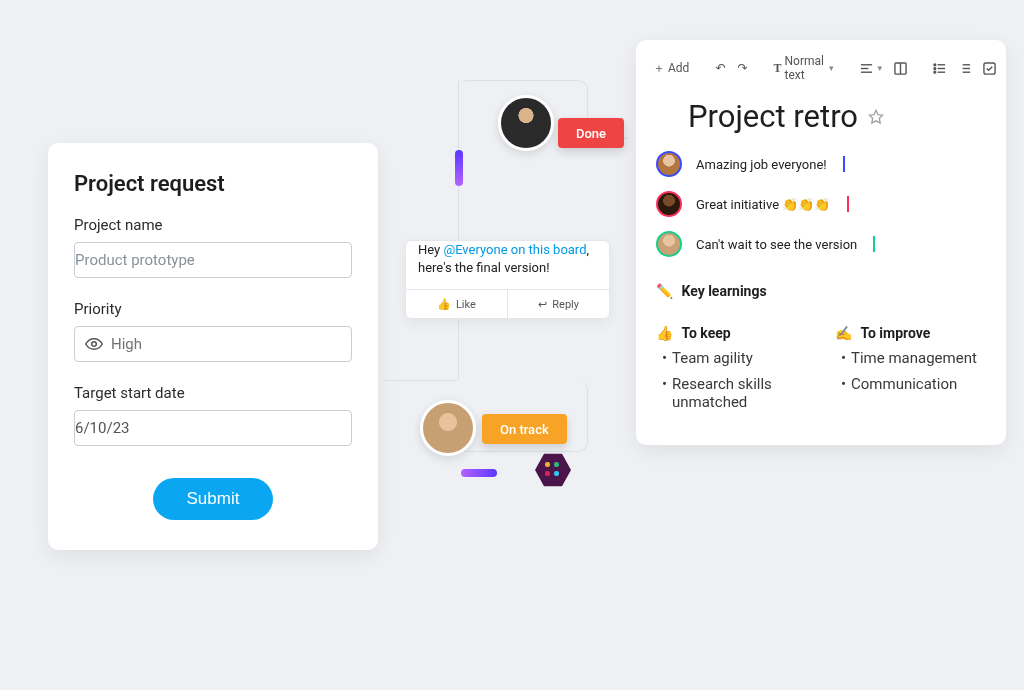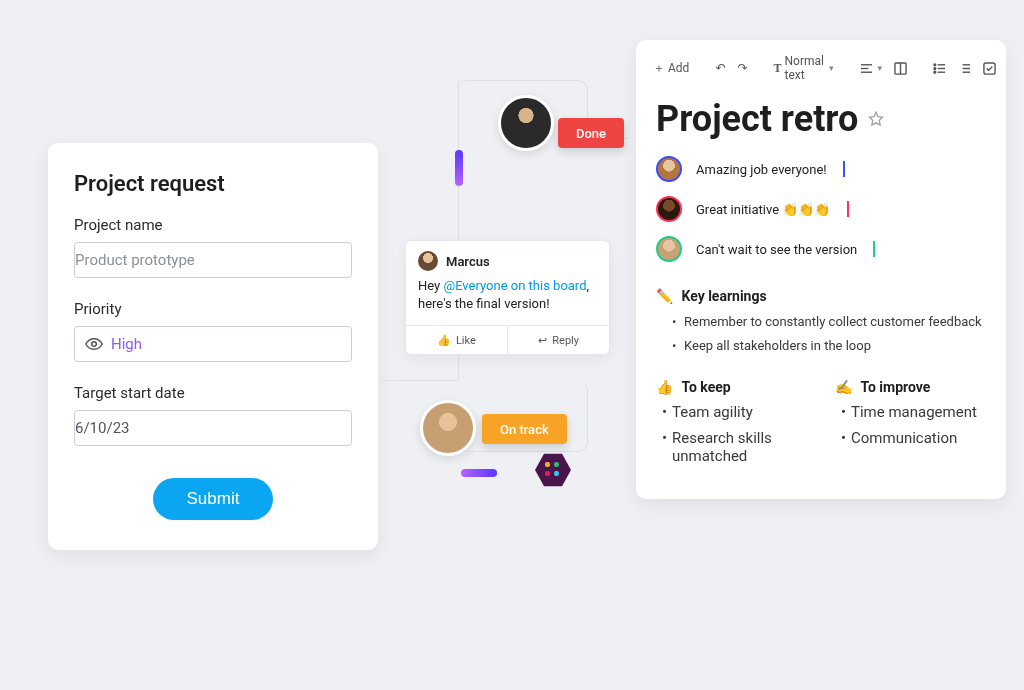--- a/index.html
+++ b/index.html
@@ -134,21 +134,21 @@
     display:flex; align-items:center; gap:6px;
     padding:12px 14px 8px; color:#555; font-size:12px;
   }
   .tb-sep { width:1px; height:18px; background:#e2e5e9; margin:0 4px;}
   .tb-btn { display:flex; align-items:center; gap:3px; cursor:pointer; color:#555; padding:2px 3px;}
   .tb-btn svg, .tb-btn .u { width:13px; height:13px; }
   .tb-text { font-size:12px; }
   .chev { font-size:9px; color:#888; margin-left:2px;}
 
   .retro-title-row { display:flex; align-items:center; gap:10px; padding:6px 20px 16px;}
-  .retro-title { font-size:36px; font-weight:700; }
+  .retro-title { font-size:31px; font-weight:400;margin-left:32px; }
   .star-icon { width:16px; height:16px; color:#9aa0a6; }
 
   .comments-list { padding:0 20px; }
   .comment-line { display:flex; align-items:center; gap:14px; margin-bottom:14px;}
   .c-av { width:26px; height:26px; border-radius:50%; border:2px solid; flex:0 0 auto;}
   .c-av.a1{border-color:#3b4bff; background: radial-gradient(circle at 50% 35%, #e7c4a2 32%, #b4763f 33%);}
   .c-av.a2{border-color:#ff2d5a; background: radial-gradient(circle at 50% 35%, #7a4a28 32%, #2a1a0e 33%);}
   .c-av.a3{border-color:#18cf87; background: radial-gradient(circle at 50% 35%, #e7c4a2 32%, #caa076 33%);}
   .c-text { font-size:13px; color:#222; display:flex; align-items:center; gap:12px;}
   .cursor-bar { display:inline-block; width:2px; height:16px; margin-left:4px;}
@@ -181,21 +181,21 @@
   </div>
 
 
   <div class="field">
     <label class="field-label">Priority</label>
     <div class="select-box">
       <svg class="eye-icon" viewBox="0 0 24 16" fill="none" stroke="#555" stroke-width="2">
         <path d="M1 8s4-7 11-7 11 7 11 7-4 7-11 7S1 8 1 8z"></path>
           <circle cx="12" cy="8" r="3"></circle>
       </svg>
-      <span class="sel-text" style="color:#8b5cf6">High</span>
+      <span class="sel-text" style="color:#737373">High</span>
     </div>
   </div>
 
   <div class="field">
     <label class="field-label">Target start date</label>
     <input class="text-input" style="color: rgb(85, 85, 85);" value="6/10/23">
   </div>
 
   <button class="submit-btn">Submit</button>
 </div>
@@ -207,24 +207,20 @@
   <div class="flow line4"></div>
   <div class="flow line5"></div>
 
   <div class="grad-pill p1"></div>
   <div class="grad-pill p2"></div>
 
   <div class="avatar-big av1"></div>
   <div class="badge done">Done</div>
 
   <div class="comment-card">
-    <div class="comment-head">
-      <div class="mini-av"></div>
-      <div class="comment-name">Marcus</div>
-    </div>
     <div class="comment-body">
       <span>Hey </span><span class="mention">@Everyone on this board</span><span>, here's the final version!</span>
     </div>
     <div class="comment-actions">
       <div class="c-action">
         <span class="c-icon">👍</span>
         <span>Like</span>
       </div>
       <div class="c-action">
         <span class="c-icon">↩</span>
@@ -337,24 +333,20 @@
           <span class="cursor-bar cb3"></span>
         </div>
     </div>
   </div>
 
   <div class="section">
     <div class="sec-head">
       <span class="emoji">✏️</span>
       <span>Key learnings</span>
     </div>
-    <ul class="sec-list">
-      <li>Remember to constantly collect customer feedback</li>
-      <li>Keep all stakeholders in the loop</li>
-    </ul>
   </div>
 
   <div class="two-col">
     <div class="col">
       <div class="sec-head">
         <span class="emoji">👍</span>
         <span>To keep</span>
       </div>
       <ul>
         <li>Team agility</li>

